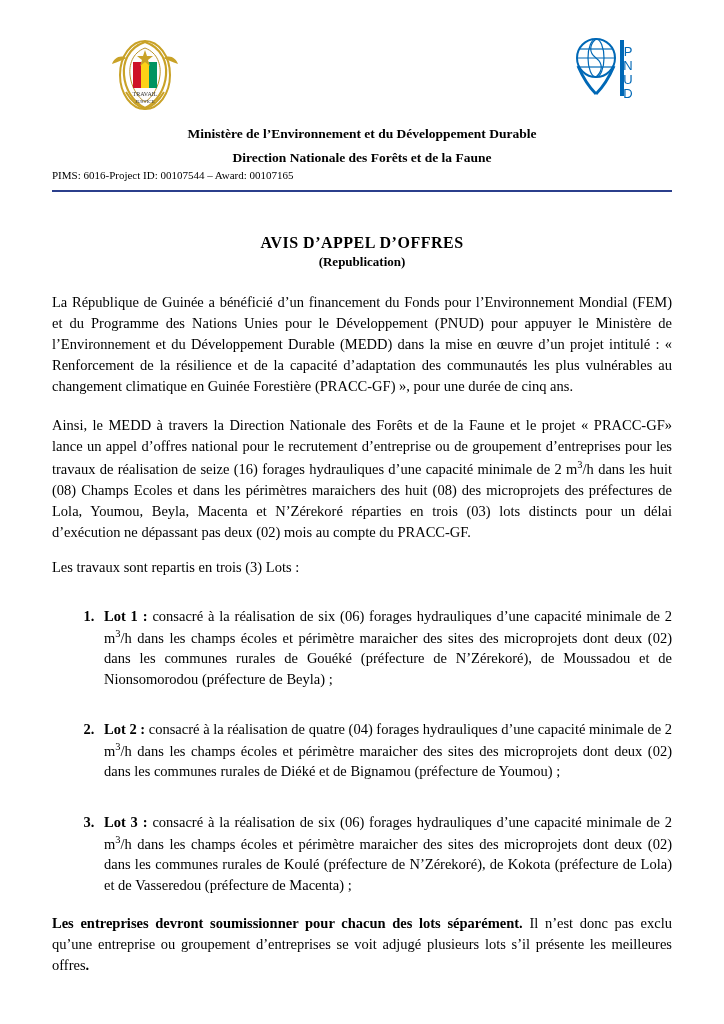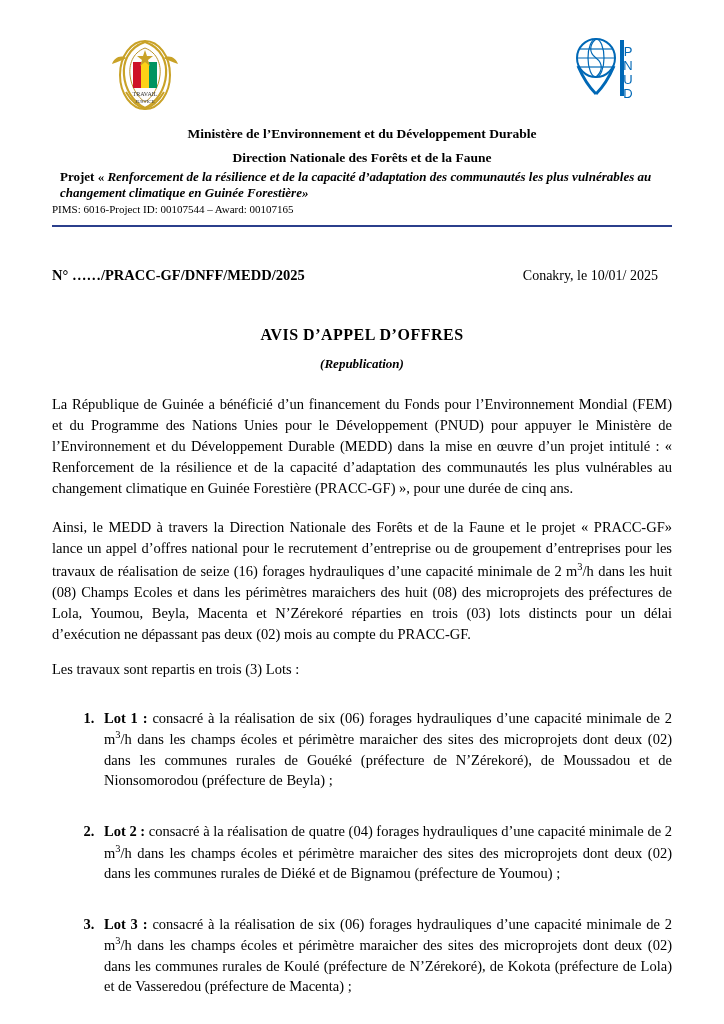--- a/index.html
+++ b/index.html
@@ -110,22 +110,21 @@
     text-align: center;
     font-weight: bold;
     font-size: 16px;
     letter-spacing: 0.5px;
     margin-top: 42px;
   }
   .doc-subtitle {
     text-align: center;
     font-weight: bold;
     font-size: 13px;
-    margin-top: 12px;
-    font-style: italic;
+    margin-top: 2px;
   }
 
   
   p.body {
     text-align: justify;
     font-size: 14.5px;
     line-height: 1.45;
     margin: 18px 0 0 0;
   }
   p.body.first {
@@ -209,40 +208,36 @@
           <text x="52" y="48" font-size="13" fill="#0068b6" font-family="Liberation Sans, sans-serif" text-anchor="middle">U</text>
           <text x="52" y="62" font-size="13" fill="#0068b6" font-family="Liberation Sans, sans-serif" text-anchor="middle">D</text>
         </g>
       </svg>
     </div>
   </div>
 
   <div class="title-block">
     <div class="t-line1">Ministère de l’Environnement et du Développement Durable</div>
     <div class="t-line2">Direction Nationale des Forêts et de la Faune</div>
-    <div class="t-project"><span>Projet « </span><span class="ital">Renforcement de la résilience et de la capacité d’adaptation des communautés  les plus vulnérables au changement climatique en Guinée Forestière»</span></div>
     <div class="t-pims">PIMS: 6016-Project ID: 00107544 – Award: 00107165</div>
   </div>
 
   <hr class="blue-rule">
 
-  <div class="ref-row">
-    <div class="ref-left">N° ……/PRACC-GF/DNFF/MEDD/2025</div>
-    <div class="ref-right">Conakry, le 10/01/ 2025</div>
-  </div>
 
   <div class="doc-title">AVIS D’APPEL D’OFFRES</div>
   <div class="doc-subtitle">(Republication)</div>
 
   <p class="body first">La République de Guinée a bénéficié d’un financement du Fonds pour l’Environnement Mondial (FEM) et du Programme des Nations Unies pour le Développement (PNUD) pour appuyer le Ministère de l’Environnement et du Développement Durable (MEDD) dans la mise en œuvre d’un projet intitulé : « Renforcement de la résilience et de la capacité d’adaptation des communautés les plus vulnérables au changement climatique en Guinée Forestière (PRACC-GF) », pour une durée de cinq ans.</p>
 
   <p class="body"><span>Ainsi, le MEDD à travers la Direction Nationale des Forêts et de la Faune et le projet  « PRACC-GF» lance un appel d’offres national pour le recrutement d’entreprise ou de groupement d’entreprises pour les travaux de réalisation de seize (16) forages hydrauliques d’une capacité minimale de 2 m</span><sup>3</sup><span>/h dans les huit (08) Champs Ecoles et dans les périmètres maraichers des huit (08) des microprojets des préfectures de Lola, Youmou, Beyla, Macenta et N’Zérekoré réparties en trois (03) lots distincts pour un délai d’exécution ne dépassant pas deux (02) mois au compte du PRACC-GF.</span></p>
 
   <div class="lots-intro">Les travaux sont repartis en trois (3) Lots :</div>
 
   <ol class="lots">
     <li><span class="lot-label">Lot 1 :</span><span> consacré à la réalisation de six (06) forages hydrauliques d’une capacité minimale de 2 m</span><sup>3</sup><span>/h dans les champs écoles et périmètre maraicher des sites des microprojets dont deux (02) dans les communes rurales de Gouéké (préfecture de N’Zérekoré), de Moussadou et de Nionsomorodou (préfecture de Beyla) ;</span></li>
     <li><span class="lot-label">Lot 2 :</span><span> consacré à la réalisation de quatre (04) forages hydrauliques d’une capacité minimale de 2 m</span><sup>3</sup><span>/h dans les champs écoles et périmètre maraicher des sites des microprojets dont deux (02) dans les communes rurales de Diéké et de  Bignamou (préfecture de Youmou) ;</span></li>
     <li><span class="lot-label">Lot 3 :</span><span> consacré à la réalisation de six (06) forages hydrauliques d’une capacité minimale de 2 m</span><sup>3</sup><span>/h dans les champs écoles et périmètre maraicher des sites des microprojets dont deux (02) dans les communes rurales de Koulé (préfecture de N’Zérekoré), de Kokota (préfecture de Lola) et de Vasseredou (préfecture de Macenta) ;</span></li>
   </ol>
 
+  <p class="closing"><span class="strong">Les entreprises devront soumissionner pour chacun des lots séparément.</span><span> Il n’est donc pas exclu qu’une entreprise ou groupement d’entreprises se voit adjugé plusieurs lots s’il présente les meilleures offres</span><span class="strong">.</span></p>
 
 </div>
 
 </body></html>

